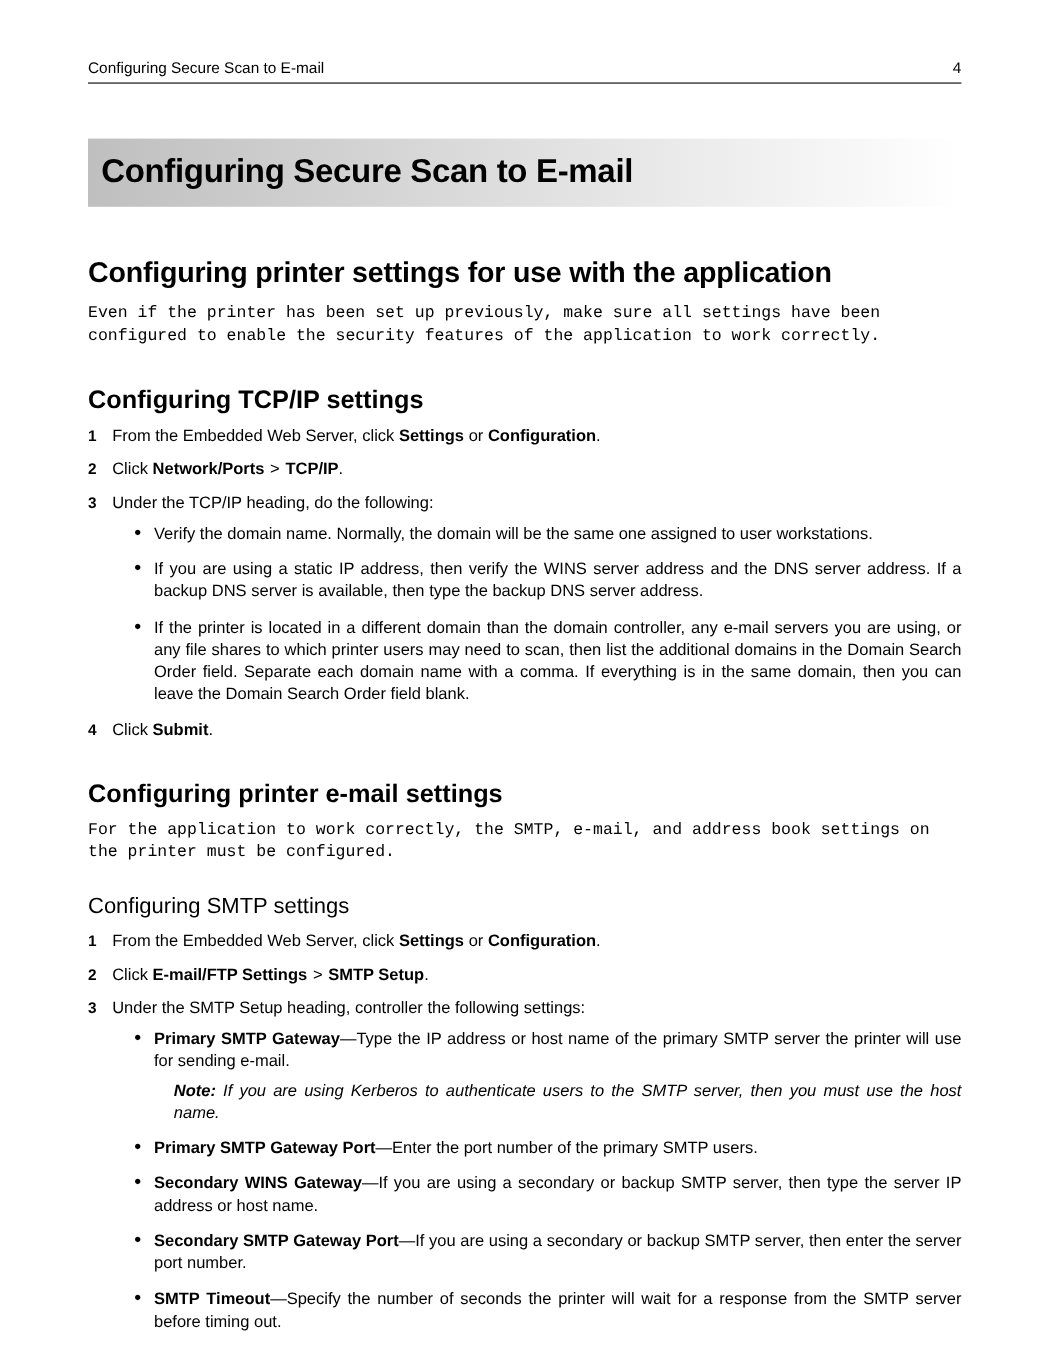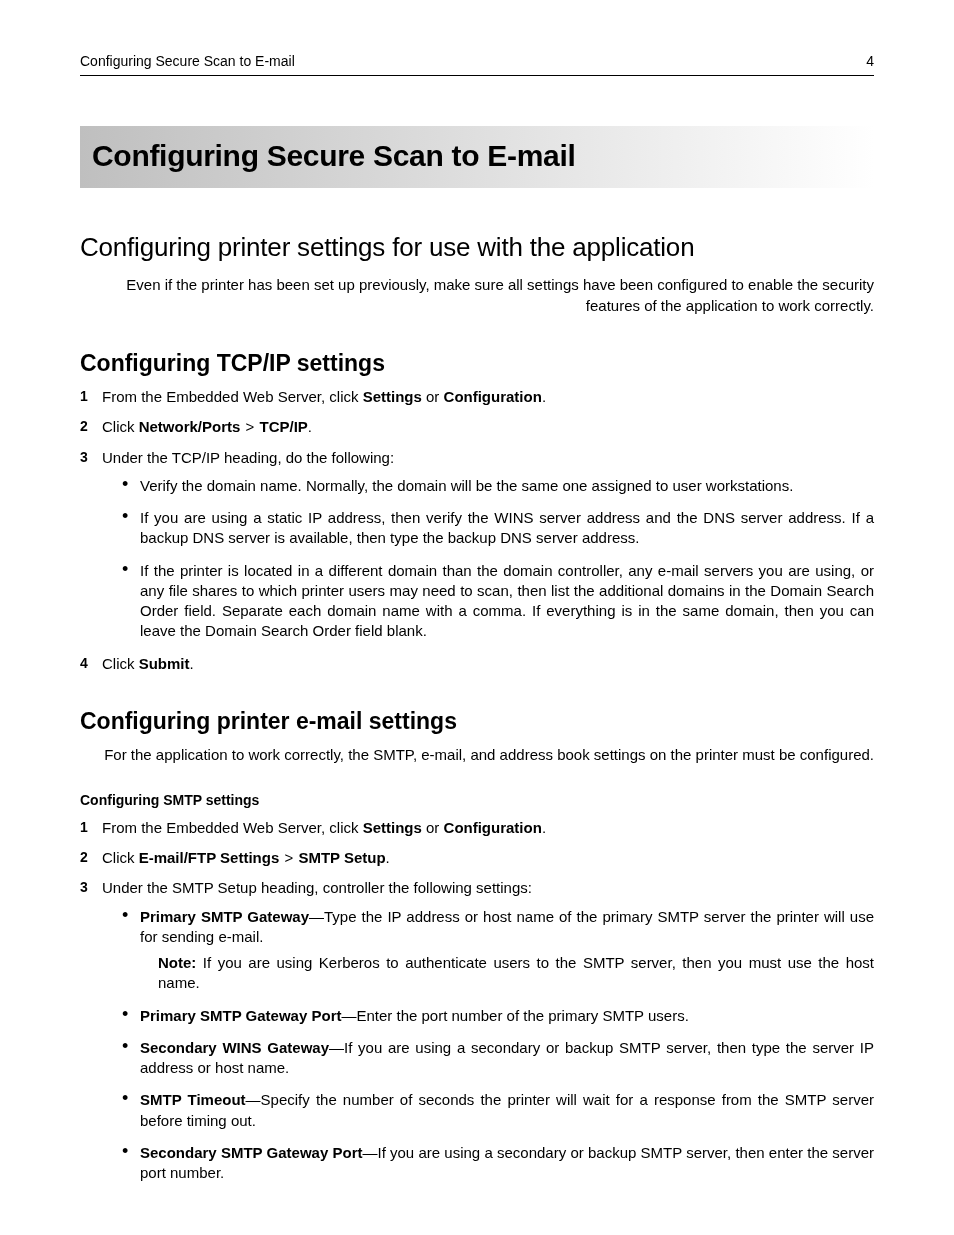--- a/index.html
+++ b/index.html
@@ -30,37 +30,38 @@
   h1.page-title {
     font-size: 30px;
     font-weight: bold;
     margin: 0 0 42px 0;
     padding: 10px 12px 12px 12px;
     background: linear-gradient(to right, #bfbfbf 0%, #ffffff 100%);
     letter-spacing: -0.3px;
   }
   h2.section-h2 {
     font-size: 26px;
-    font-weight: normal;
+    font-weight: bold;
     margin: 0 0 10px 0;
     letter-spacing: -0.2px;
   }
   h3.sub-h3 {
     font-size: 23px;
     font-weight: bold;
     margin: 32px 0 8px 0;
   }
   h4.sub-h4 {
-    font-size: 14px;
-    font-weight: bold;
+    font-size: 20px;
+    font-weight: normal;
     margin: 26px 0 8px 0;
   }
   p.para {
     margin: 0 0 12px 0;
-    text-align: right;
+    text-align: left;
+    font-family: Liberation Mono, monospace;
   }
   .justify { text-align: justify; }
   ol.steps {
     list-style: none;
     padding: 0;
     margin: 0;
   }
   ol.steps > li {
     position: relative;
     padding: 0 0 0 22px;
@@ -87,20 +88,21 @@
     content: "•";
     position: absolute;
     left: 0;
     top: -2px;
     font-size: 18px;
     line-height: 1.2;
   }
   .bold { font-weight: bold; }
   .note {
     margin: 6px 0 0 18px;
+    font-style: italic;
   }
   .chevron {
     font-weight: normal;
     padding: 0 1px;
   }
 </style>
 </head>
 <body>
 
 <div class="page">
@@ -175,22 +177,22 @@
             <span class="bold">Note:</span><span> If you are using Kerberos to authenticate users to the SMTP server, then you must use the host name.</span>
           </div>
         </li>
         <li>
           <span class="bold">Primary SMTP Gateway Port</span><span>—Enter the port number of the primary SMTP users.</span>
         </li>
         <li class="justify">
           <span class="bold">Secondary WINS Gateway</span><span>—If you are using a secondary or backup SMTP server, then type the server IP address or host name.</span>
         </li>
         <li class="justify">
-          <span class="bold">SMTP Timeout</span><span>—Specify the number of seconds the printer will wait for a response from the SMTP server before timing out.</span>
+          <span class="bold">Secondary SMTP Gateway Port</span><span>—If you are using a secondary or backup SMTP server, then enter the server port number.</span>
         </li>
         <li class="justify">
-          <span class="bold">Secondary SMTP Gateway Port</span><span>—If you are using a secondary or backup SMTP server, then enter the server port number.</span>
+          <span class="bold">SMTP Timeout</span><span>—Specify the number of seconds the printer will wait for a response from the SMTP server before timing out.</span>
         </li>
       </ul>
     </li>
   </ol>
 
 </div>
 
 </body></html>

